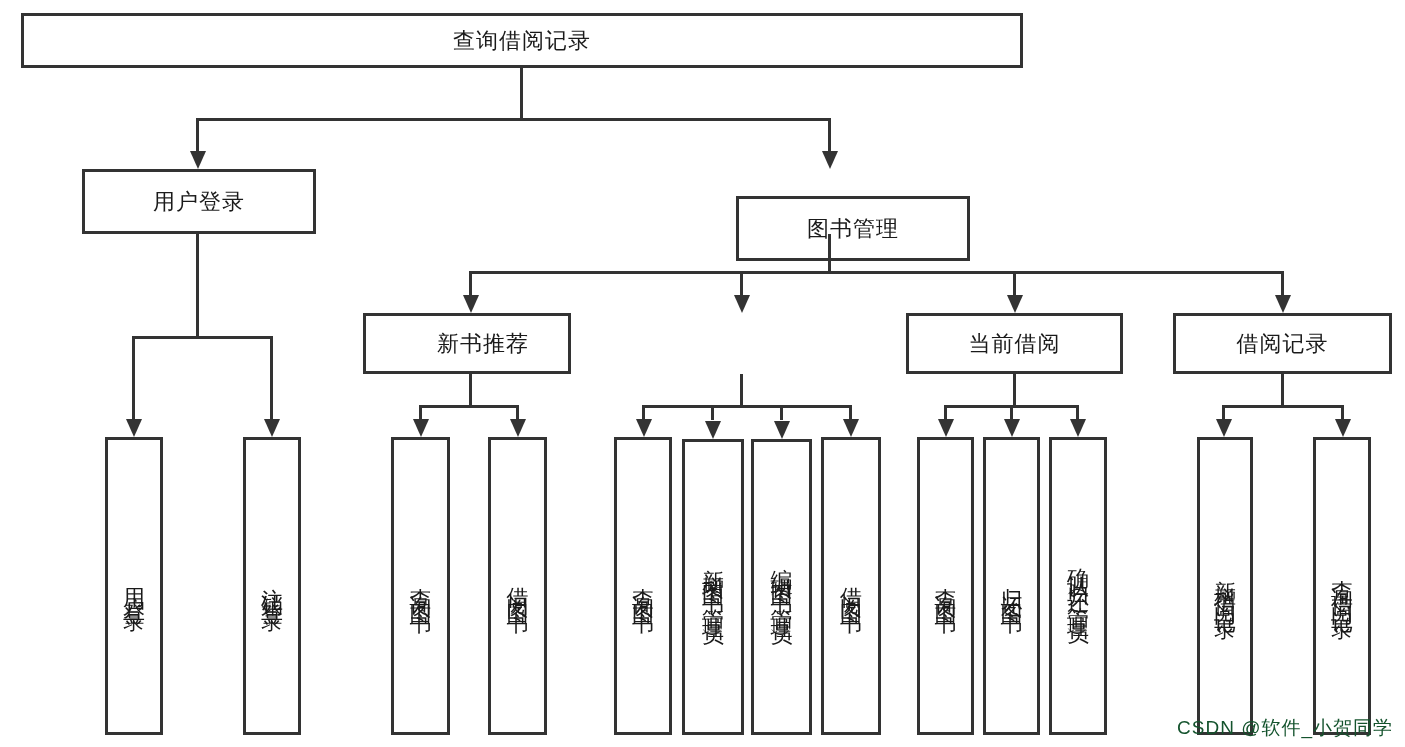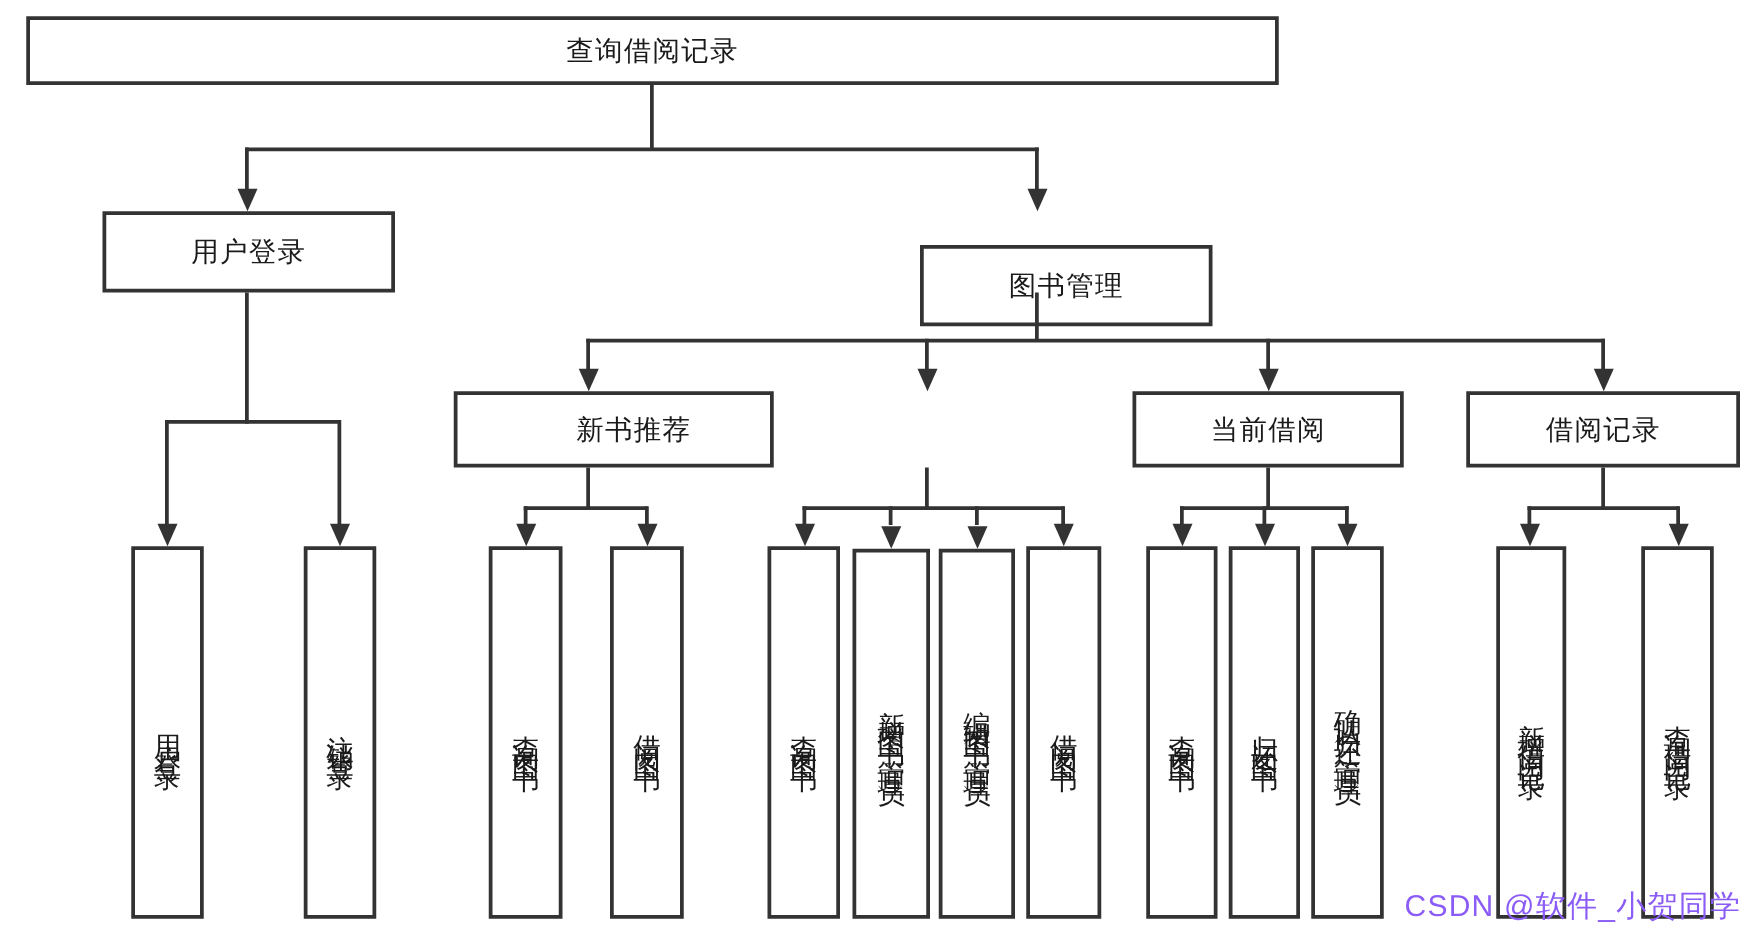--- a/index.html
+++ b/index.html
@@ -19,34 +19,34 @@
   }
   .vline{position:absolute;width:3px;background:#333333;}
   .hline{position:absolute;height:3px;background:#333333;}
   .arrow{
     position:absolute;width:0;height:0;
     border-left:8px solid transparent;border-right:8px solid transparent;
     border-top:18px solid #333333;
   }
   .watermark{
     position:absolute;right:12px;bottom:6px;
-    font-size:24px;color:#8b5cf6;letter-spacing:1px;
+    font-size:19px;color:#14532d;letter-spacing:1px;
   }
 </style>
 </head>
 <body>
 
 <div id="canvas">
 
   <div class="box" style="left:21px;top:13px;width:1002px;height:55px;">查询借阅记录</div>
 
   <div class="box" style="left:82px;top:169px;width:234px;height:65px;">用户登录</div>
   <div class="box" style="left:736px;top:169px;width:234px;height:65px;margin-top:27px;">图书管理</div>
 
-  <div class="box" style="left:363px;top:313px;width:256px;height:61px;padding-left:32px;">新书推荐</div>
+  <div class="box" style="left:363px;top:313px;width:208px;height:61px;padding-left:32px;">新书推荐</div>
   <div class="box" style="left:906px;top:313px;width:217px;height:61px;">当前借阅</div>
   <div class="box" style="left:1173px;top:313px;width:219px;height:61px;">借阅记录</div>
 
   <div class="box vbox" style="left:105px;top:437px;width:58px;height:298px;">用户登录</div>
   <div class="box vbox" style="left:243px;top:437px;width:58px;height:298px;">注销登录</div>
 
   <div class="box vbox" style="left:391px;top:437px;width:59px;height:298px;">查询图书</div>
   <div class="box vbox" style="left:488px;top:437px;width:59px;height:298px;">借阅图书</div>
 
   <div class="box vbox" style="left:614px;top:437px;width:58px;height:298px;">查询图书</div>

